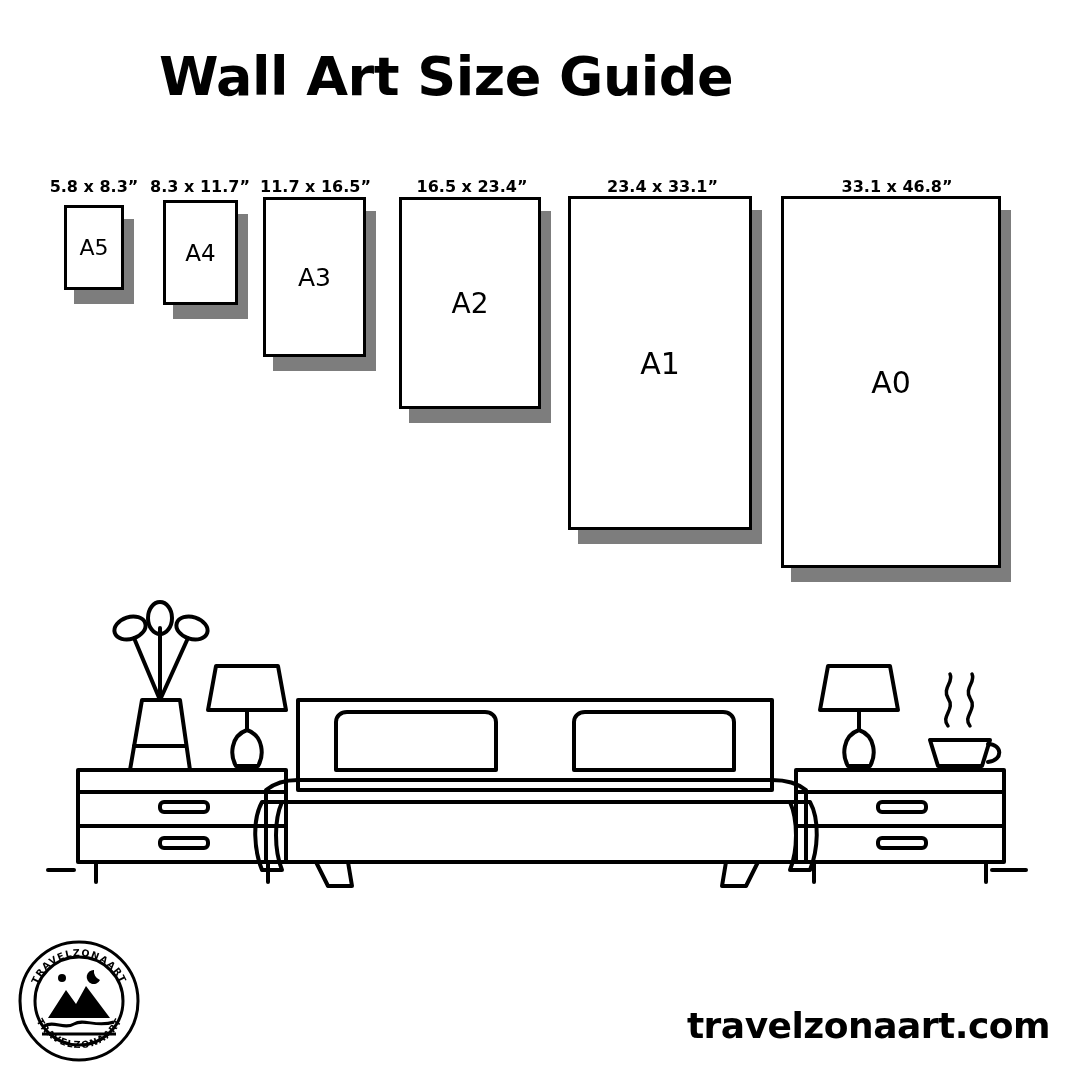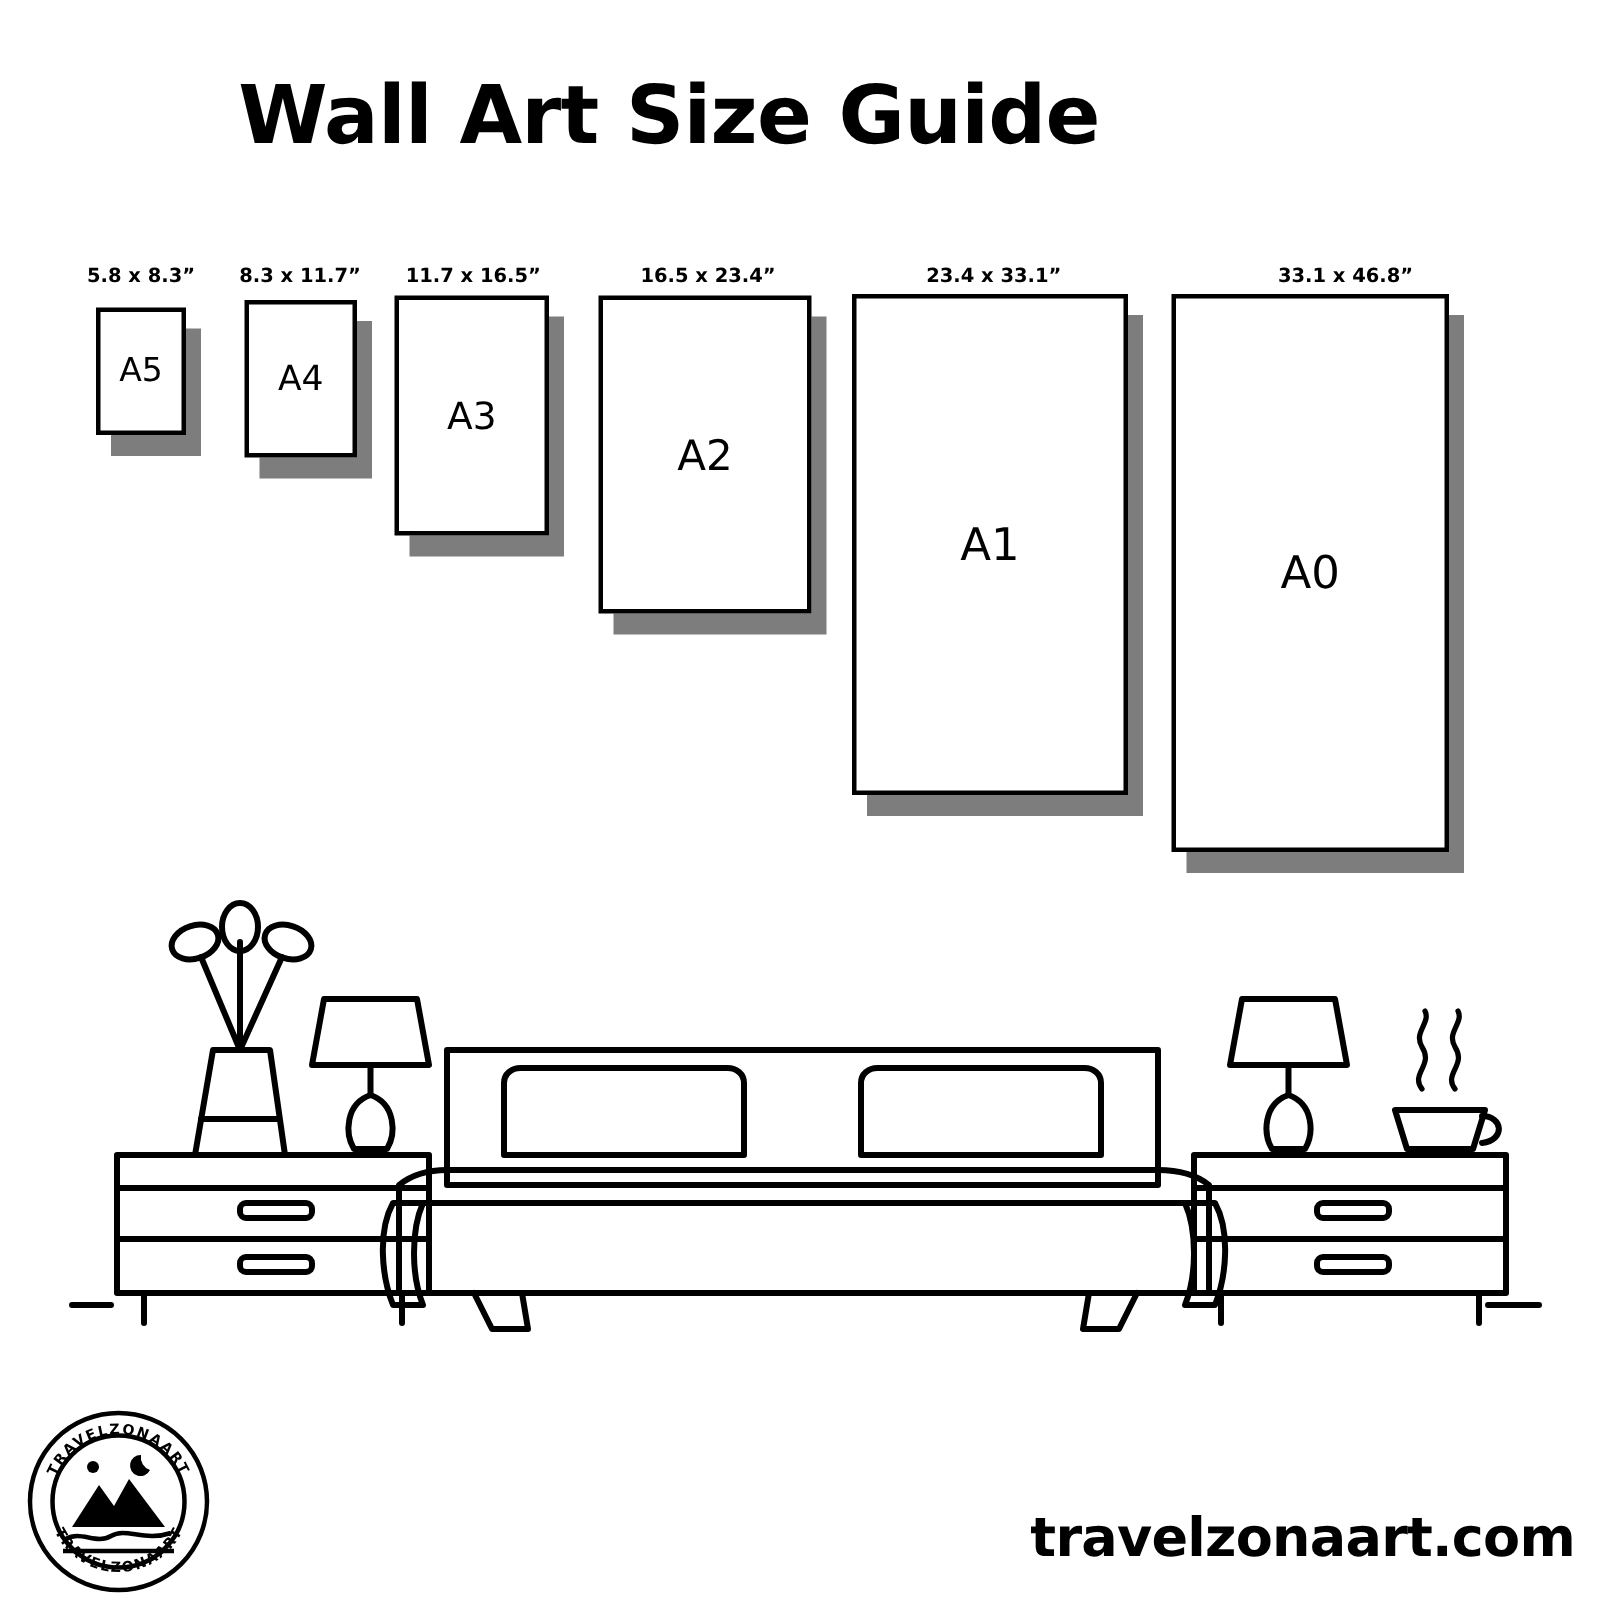--- a/index.html
+++ b/index.html
@@ -64,21 +64,21 @@
     justify-content: center;
   }
   .frame-label {
     font-size: 26px;
     font-weight: normal;
     color: #000000;
   }
   .frame-dims {
     position: absolute;
     white-space: nowrap;
-    font-size: 13px;
+    font-size: 16px;
     font-weight: bold;
     color: #000000;
     text-align: center;
   }
 
   
   .furniture {
     position: absolute;
     left: 30px;
     top: 570px;
@@ -148,21 +148,21 @@
     <div class="frame-dims" style="left:412px; top:177px; width:120px;">16.5 x 23.4”</div>
 
     <div class="frame-group" style="left:568px; top:196px; width:184px; height:334px;">
       <div class="frame-shadow"></div>
       <div class="frame-box">
         <span class="frame-label" style="font-size:30px;">A1</span>
       </div>
     </div>
     <div class="frame-dims" style="left:600px; top:177px; width:125px;">23.4 x 33.1”</div>
 
-    <div class="frame-group" style="left:781px; top:196px; width:185px; height:372px;">
+    <div class="frame-group" style="left:781px; top:196px; width:220px; height:372px;">
       <div class="frame-shadow"></div>
       <div class="frame-box">
         <span class="frame-label" style="font-size:30px;">A0</span>
       </div>
     </div>
     <div class="frame-dims" style="left:832px; top:177px; width:130px;">33.1 x 46.8”</div>
 
   </div>
 
   <div class="furniture">

